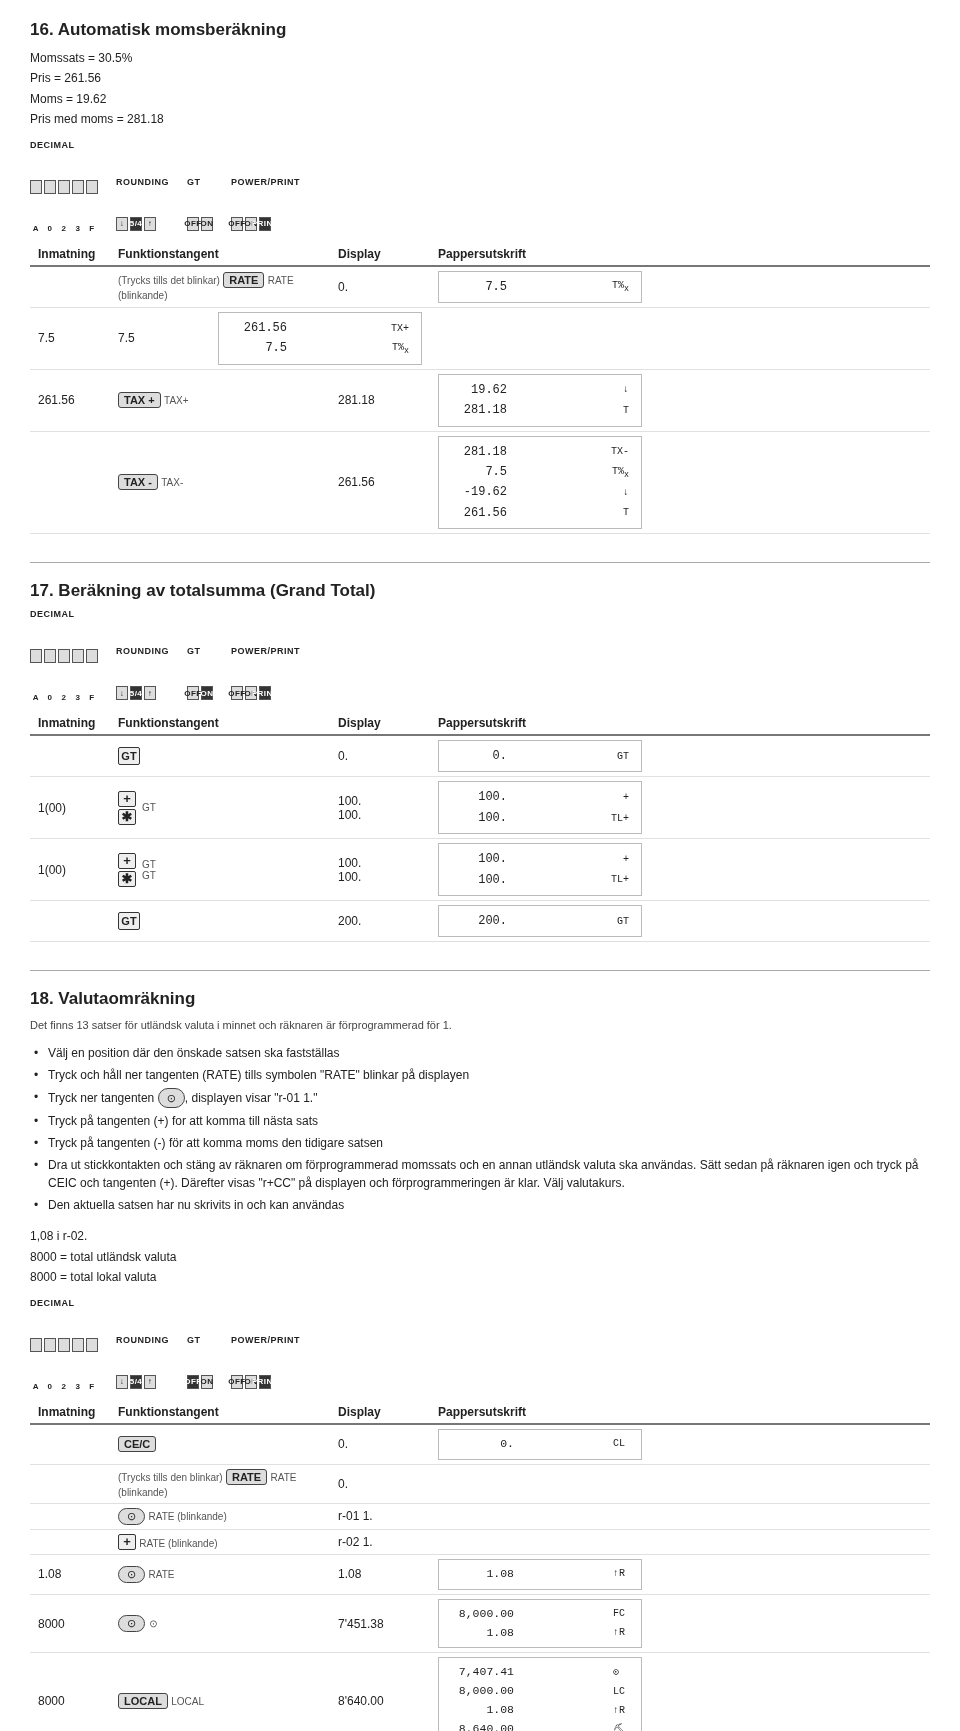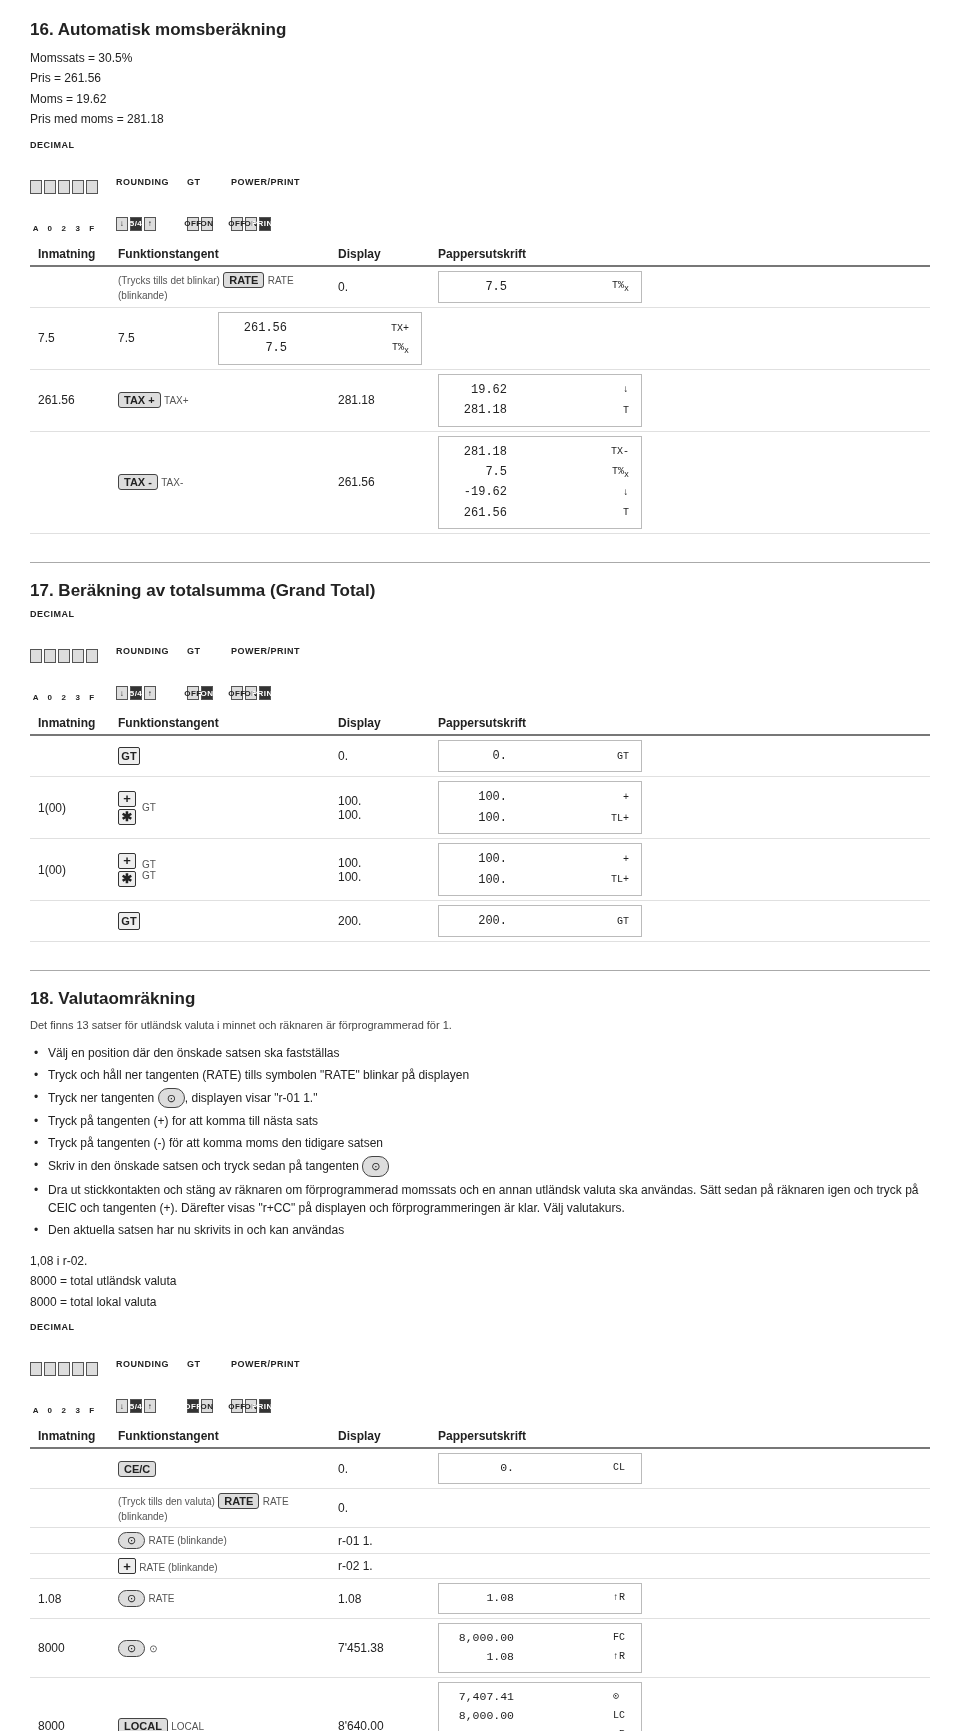--- a/index.html
+++ b/index.html
@@ -508,21 +508,20 @@
   <h2>18. Valutaomräkning</h2>
 
   <p class="note-small">Det finns 13 satser för utländsk valuta i minnet och räknaren är förprogrammerad för 1.</p>
 
   <ul class="bullet-list">
     <li>Välj en position där den önskade satsen ska fastställas</li>
     <li>Tryck och håll ner tangenten (RATE) tills symbolen "RATE" blinkar på displayen</li>
     <li>Tryck ner tangenten <span class="key-oval">⊙</span>, displayen visar "r-01  1."</li>
     <li>Tryck på tangenten (+) for att komma till nästa sats</li>
     <li>Tryck på tangenten (-) för att komma moms den tidigare satsen</li>
-    <li>Skriv in den önskade satsen och tryck sedan på tangenten <span class="key-oval">⊙</span></li>
     <li>Dra ut stickkontakten och stäng av räknaren om förprogrammerad momssats och en annan utländsk valuta ska användas. Sätt sedan på räknaren igen och tryck på CEIC och tangenten (+). Därefter visas "r+CC" på displayen och förprogrammeringen är klar. Välj valutakurs.</li>
     <li>Den aktuella satsen har nu skrivits in och kan användas</li>
   </ul>
 
   <div class="meta-info">
     <span>1,08 i r-02.</span><br>
     <span>8000 = total utländsk valuta</span><br>
     <span>8000 = total lokal valuta</span>
   </div>
 
@@ -588,21 +587,21 @@
           <span class="pnum">0.</span>
           <span class="psym">CL</span>
         </div>
       </div>
     </div>
   </div>
 
   <div class="instr-row">
     <div class="instr-col col-input"></div>
     <div class="instr-col col-func">
-      <span class="small-note">(Tryck tills den valuta)</span>
+      <span class="small-note">(Trycks tills den blinkar)</span>
       <span class="key-rect">RATE</span>
       <span class="small-note"> RATE (blinkande)</span>
     </div>
     <div class="instr-col col-disp">0.</div>
     <div class="instr-col col-paper"></div>
   </div>
 
   <div class="instr-row">
     <div class="instr-col col-input"></div>
     <div class="instr-col col-func">

